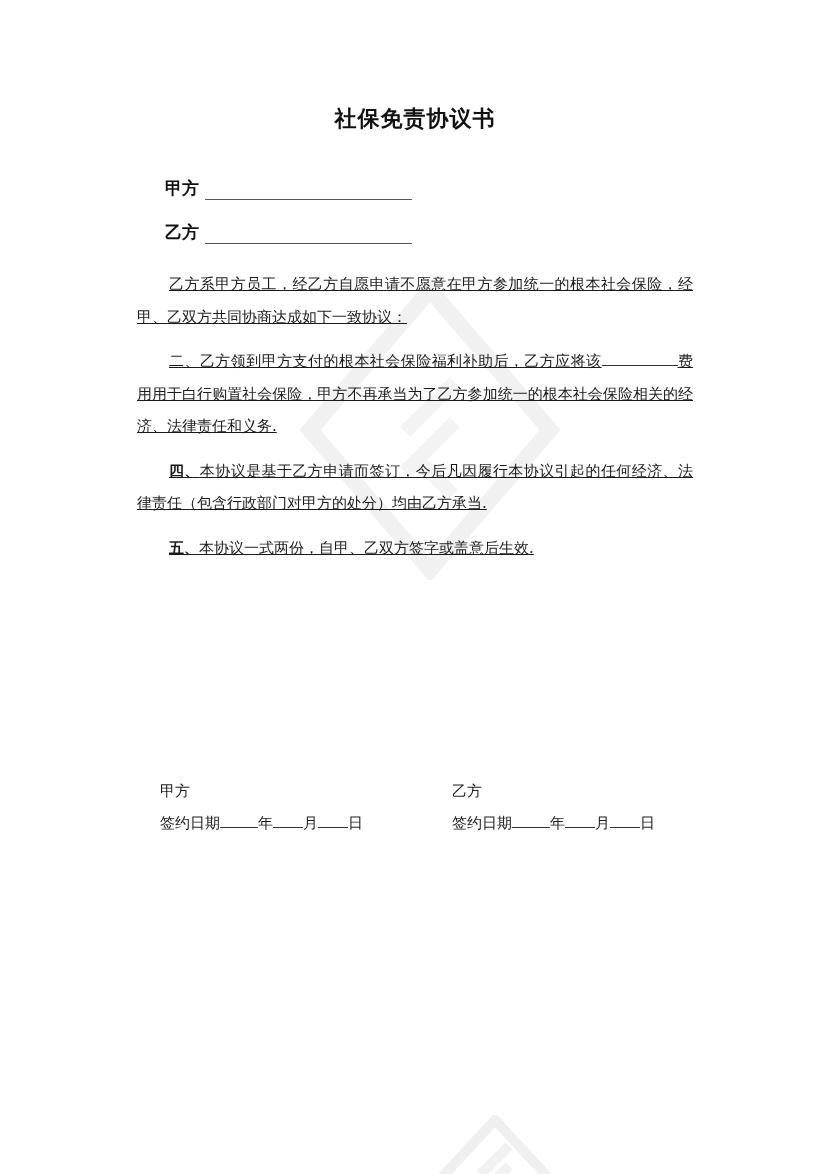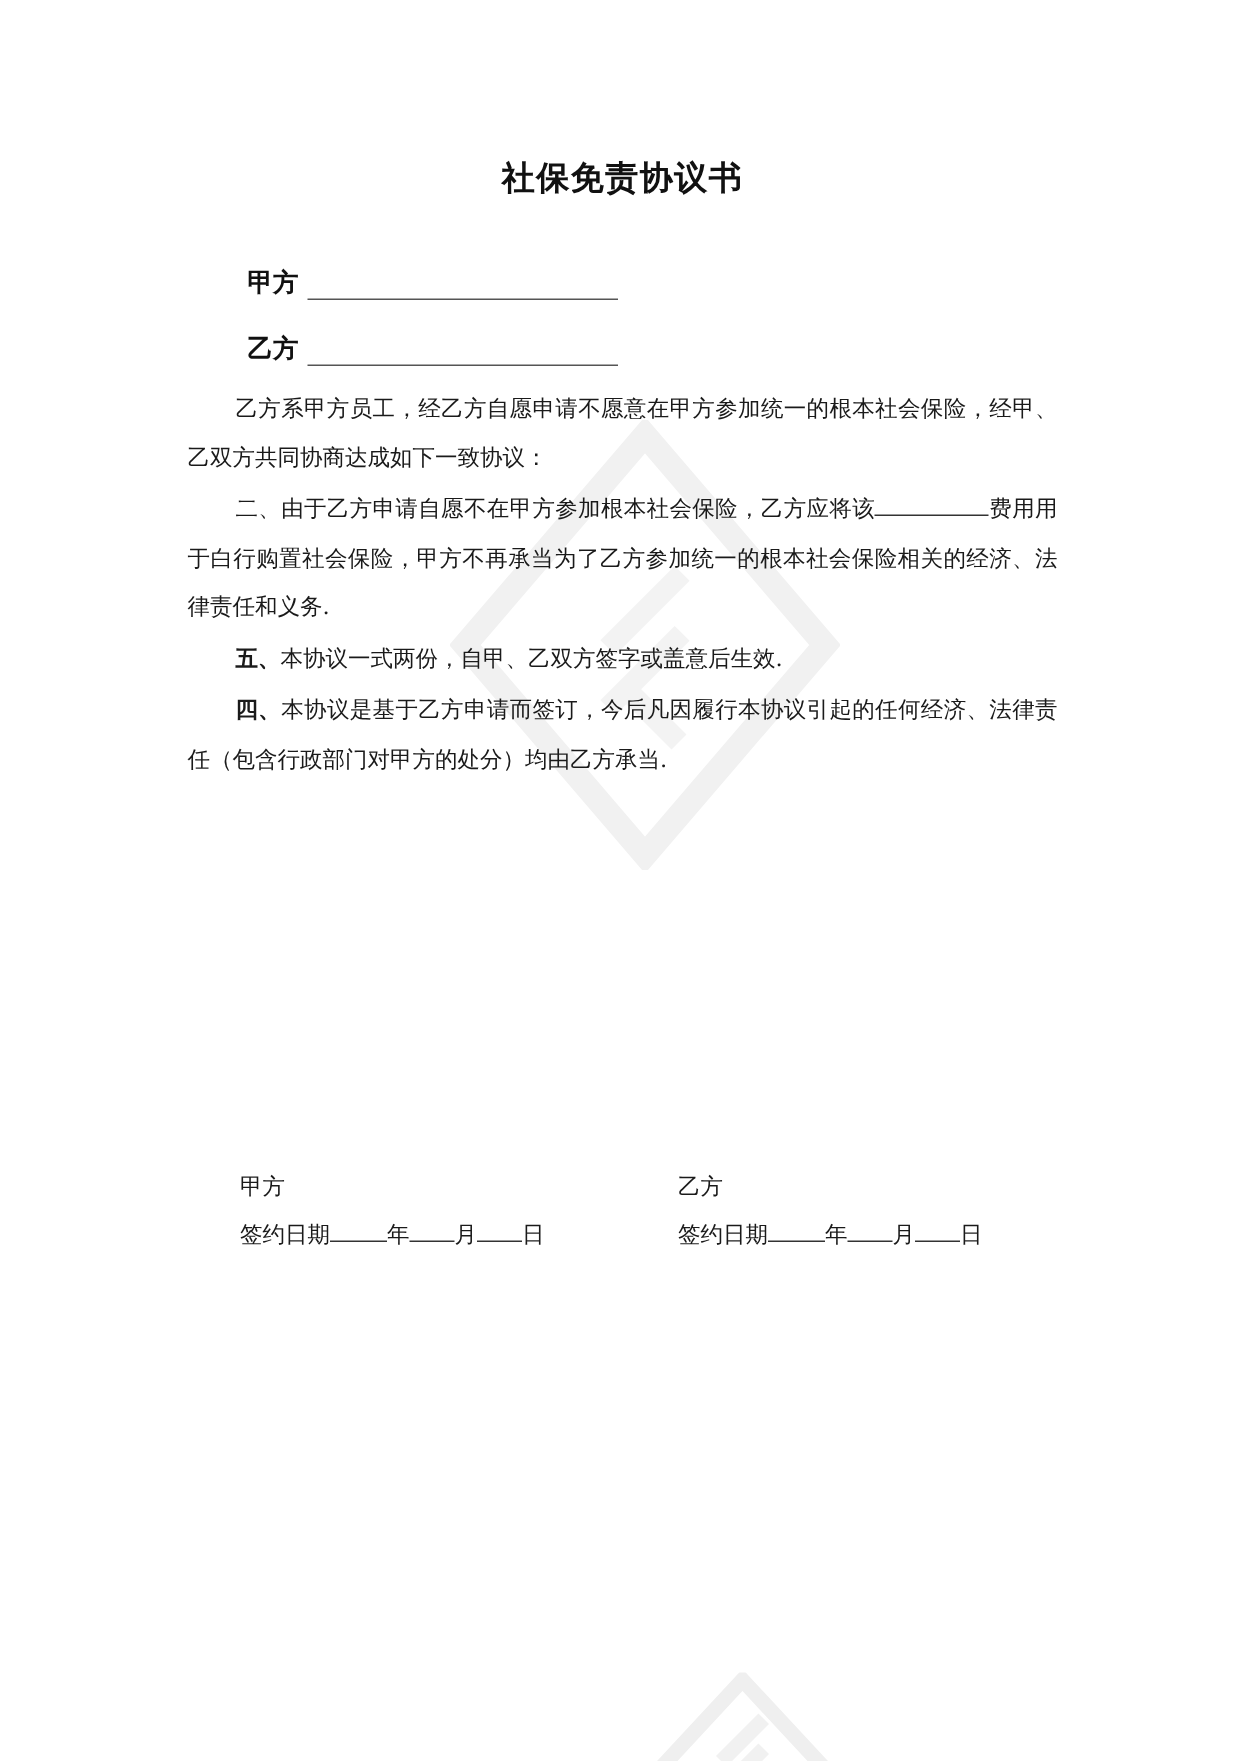--- a/index.html
+++ b/index.html
@@ -12,21 +12,21 @@
     }
     .party-line {
       position: absolute; left: 165px; font-family: "DejaVu Sans", sans-serif; font-weight: bold;
       font-size: 17px; color: #111; display: flex; align-items: flex-end;
     }
     .party-line .blank { display: inline-block; width: 207px; border-bottom: 1px solid #555; height: 14px; margin-left: 6px; }
     .body-text {
       position: absolute; left: 125px; width: 580px;
       font-family: "DejaVu Serif", serif; font-size: 15px; color: #1a1a1a; line-height: 32.5px;
     }
-    .para { margin: 0; text-indent: 32px; text-align: justify; }
+    .para { margin: 12px; text-indent: 32px; text-align: justify; text-decoration: underline; }
     .para .strong { font-weight: bold; }
     .inline-blank { display: inline-block; border-bottom: 1px solid #333; height: 14px; vertical-align: baseline; }
     .sign-block { position: absolute; font-family: "DejaVu Serif", serif; font-size: 15px; color: #1a1a1a; }
     .sign-block .row { height: 32px; line-height: 32px; white-space: nowrap; }
     .sign-blank { display: inline-block; border-bottom: 1px solid #333; height: 14px; }
   </style>
 </head>
 <body>
 
 <div class="page">
@@ -60,30 +60,30 @@
   <div class="party-line" style="top:221px;">
     <span>乙方</span>
     <span class="blank"></span>
   </div>
 
   <div class="body-text" style="top:256px;">
     <p class="para">乙方系甲方员工，经乙方自愿申请不愿意在甲方参加统一的根本社会保险，经甲、乙双方共同协商达成如下一致协议：</p>
 
 
     <p class="para" style="margin-top:2px;">
-      <span>二、</span><span>由于乙方申请自愿不在甲方参加根本社会保险，乙方应将该</span><span class="inline-blank" style="width:76px;"></span><span>费用用于白行购置社会保险，甲方不再承当为了乙方参加统一的根本社会保险相关的经济、法律责任和义务.</span>
+      <span>二、</span><span>乙方领到甲方支付的根本社会保险福利补助后，乙方应将该</span><span class="inline-blank" style="width:76px;"></span><span>费用用于白行购置社会保险，甲方不再承当为了乙方参加统一的根本社会保险相关的经济、法律责任和义务.</span>
     </p>
 
 
     <p class="para" style="margin-top:2px;">
-      <span class="strong">五、</span><span>本协议一式两份，自甲、乙双方签字或盖意后生效.</span>
+      <span class="strong">四、</span><span>本协议是基于乙方申请而签订，今后凡因履行本协议引起的任何经济、法律责任（包含行政部门对甲方的处分）均由乙方承当.</span>
     </p>
 
     <p class="para" style="margin-top:2px;">
-      <span class="strong">四、</span><span>本协议是基于乙方申请而签订，今后凡因履行本协议引起的任何经济、法律责任（包含行政部门对甲方的处分）均由乙方承当.</span>
+      <span class="strong">五、</span><span>本协议一式两份，自甲、乙双方签字或盖意后生效.</span>
     </p>
   </div>
 
   <div class="sign-block" style="left:160px;top:775px;">
     <div class="row">甲方</div>
     <div class="row">
       <span>签约日期</span><span class="sign-blank" style="width:38px;"></span><span>年</span><span class="sign-blank" style="width:30px;"></span><span>月</span><span class="sign-blank" style="width:30px;"></span><span>日</span>
     </div>
   </div>
 

